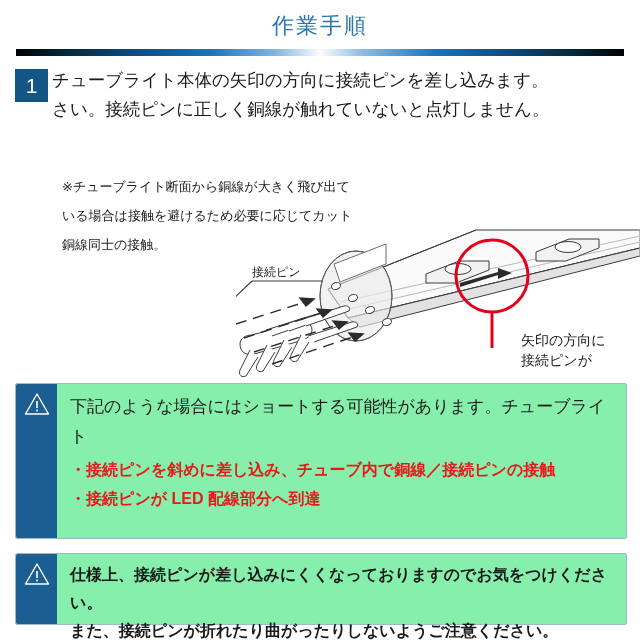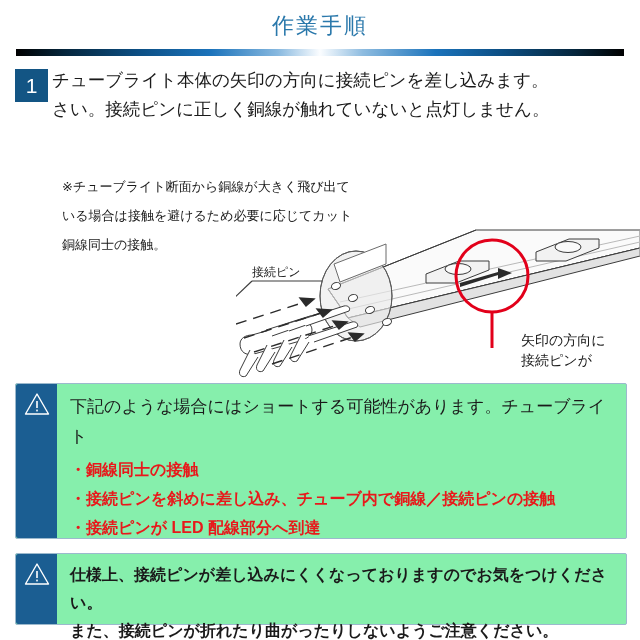--- a/index.html
+++ b/index.html
@@ -298,21 +298,20 @@
       <svg width="26" height="24" viewBox="0 0 26 24" xmlns="http://www.w3.org/2000/svg">
         <path d="M13 2 L24.5 22 L1.5 22 Z" fill="none" stroke="#ffffff" stroke-width="1.4" stroke-linejoin="round"></path>
         <rect x="12.2" y="9" width="1.6" height="7" fill="#ffffff"></rect>
         <rect x="12.2" y="17.6" width="1.6" height="1.8" fill="#ffffff"></rect>
       </svg>
     </span>
   </div>
   <div class="warn-content">
     <p>下記のような場合にはショートする可能性があります。チューブライト</p>
     <ul class="bullet-list">
-      <li>・銅線同士の接触</li>
       <li>・接続ピンを斜めに差し込み、チューブ内で銅線／接続ピンの接触</li>
       <li>・接続ピンが LED 配線部分へ到達</li>
     </ul>
   </div>
 </div>
 
 <div class="warn-box" id="warn-box-spec">
   <div class="warn-bar">
     <span>
       <svg width="26" height="24" viewBox="0 0 26 24" xmlns="http://www.w3.org/2000/svg">

